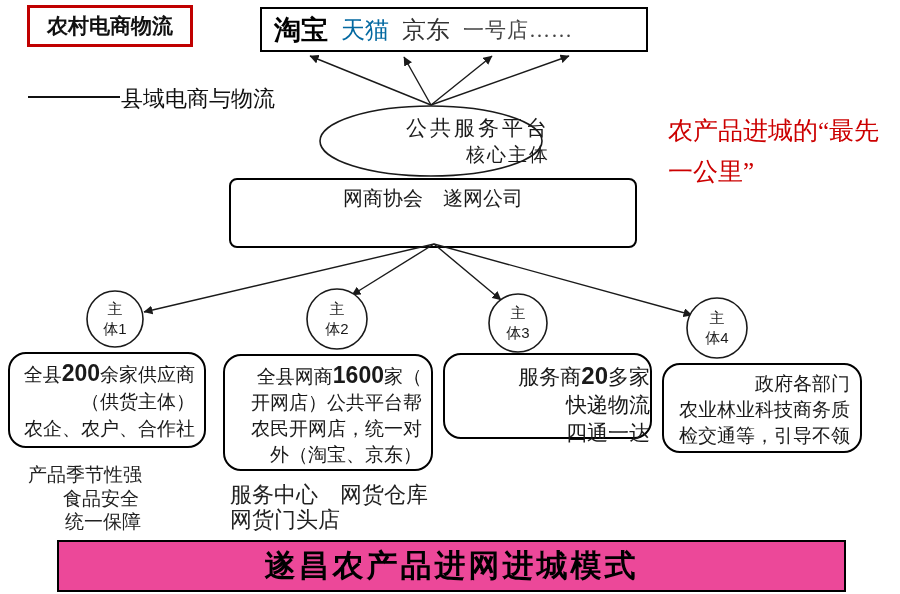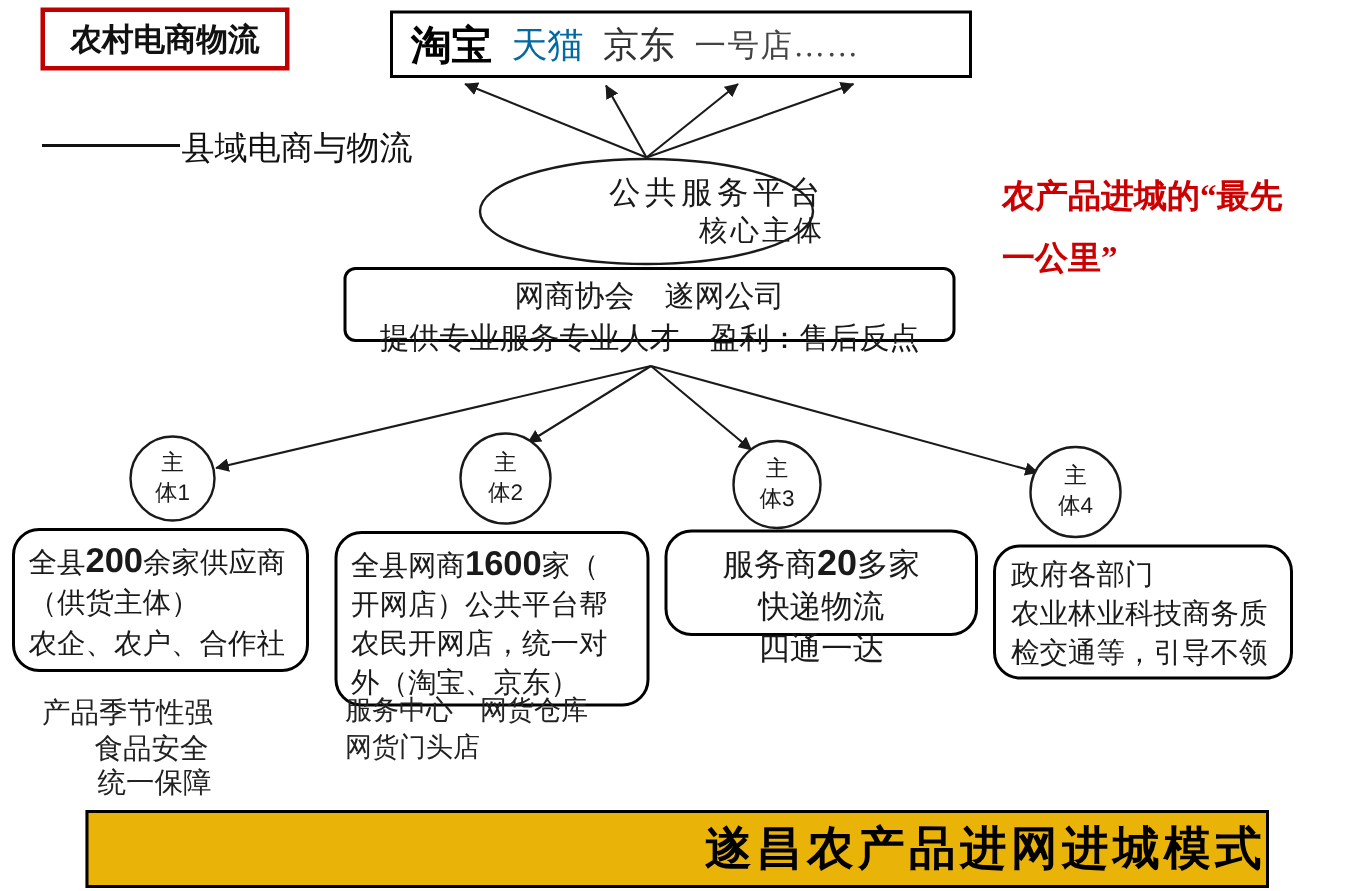--- a/index.html
+++ b/index.html
@@ -20,56 +20,56 @@
   .top-box{
     left:260px;top:7px;width:388px;height:45px;border:2px solid #000;background:#fff;
     display:flex;align-items:center;gap:13px;padding-left:12px;box-sizing:border-box;z-index:3;
   }
   .top-box .t0{font-weight:bold;font-size:27px;color:#000;text-align:center;}
   .top-box .t1{font-size:24px;color:#0369a1;}
   .top-box .t2{font-size:24px;color:#333;}
   .top-box .t3{font-size:21px;color:#444;letter-spacing:1px;}
   .red-note{
     left:668px;top:110px;width:226px;z-index:3;
-    color:#cc0000;font-weight:bold;font-size:22px;line-height:41px;
+    color:#cc0000;font-weight:normal;font-size:25px;line-height:41px;
   }
   
   .ellipse-label{
     left:328px;top:114px;width:222px;text-align:right;z-index:6;
   }
   .ellipse-label .el1{font-size:21px;letter-spacing:3px;line-height:28px;}
   .ellipse-label .el2{font-size:19px;letter-spacing:2px;line-height:26px;}
   .service-box{
-    left:229px;top:178px;width:408px;height:50px;border:2px solid #000;border-radius:8px;
+    left:229px;top:178px;width:408px;height:70px;border:2px solid #000;border-radius:8px;
     background:#fff;text-align:center;z-index:3;box-sizing:border-box;padding-top:4px;
   }
   .service-box .sl{font-size:20px;line-height:28px;}
   
   .circle-label{width:64px;text-align:center;z-index:6;font-size:15px;line-height:20px;}
   .circle-label .digit{font-family:"Liberation Sans", sans-serif;}
   
   .rbox{
     border:2px solid #000;border-radius:18px;background:#fff;
-    box-sizing:border-box;z-index:2;
+    box-sizing:border-box;z-index:2;text-align:right;
   }
   .box1{left:8px;top:352px;width:198px;height:96px;padding:6px 9px;font-size:19px;line-height:27px;}
   .box2{left:223px;top:354px;width:210px;height:117px;padding:6px 9px;font-size:19px;line-height:26px;}
-  .box3{left:443px;top:353px;width:209px;height:71px;padding-top:7px;text-align:center;font-size:21px;line-height:28px;}
+  .box3{left:443px;top:353px;width:209px;height:86px;padding-top:7px;font-size:21px;line-height:28px;}
   .box4{left:662px;top:363px;width:200px;height:90px;padding:6px 10px;font-size:19px;line-height:26px;}
   .num{font-family:"Liberation Sans", sans-serif;font-weight:bold;font-size:23px;}
   .box3 .num{font-size:24px;}
   .note{font-size:19px;color:#222;z-index:2;}
   .n1a{left:28px;top:462px;}
   .n1b{left:63px;top:486px;}
   .n1c{left:65px;top:509px;}
-  .n2{left:230px;top:461px;font-size:18px;line-height:25px;}
+  .n2{left:230px;top:482px;font-size:22px;line-height:25px;}
   
   .footer-box{
     left:57px;top:540px;width:785px;height:48px;border:2px solid #000;
-    display:flex;align-items:center;justify-content:flex-end;z-index:3;background:#eab308;
+    display:flex;align-items:center;justify-content:center;z-index:3;background:#ec4899;
     font-weight:bold;font-size:31px;letter-spacing:3px;color:#000;
   }
   
   .connectors{left:0;top:0;z-index:4;pointer-events:none;}
 </style>
 </head>
 <body>
 
 <svg class="abs connectors" width="900" height="594" viewBox="0 0 900 594">
   <defs>
@@ -119,21 +119,20 @@
   <div>一公里”</div>
 </div>
 
 <div class="abs ellipse-label">
   <div class="el1">公共服务平台</div>
   <div class="el2">核心主体</div>
 </div>
 
 <div class="abs service-box">
   <div class="sl">网商协会　遂网公司</div>
-  <div class="sl">提供专业服务专业人才　盈利：售后反点</div>
 </div>
 
 <div class="abs circle-label" style="left:83px;top:299px;">
   <div>主</div>
   <div class="digit">体1</div>
 </div>
 <div class="abs circle-label" style="left:305px;top:299px;">
   <div>主</div>
   <div class="digit">体2</div>
 </div>

